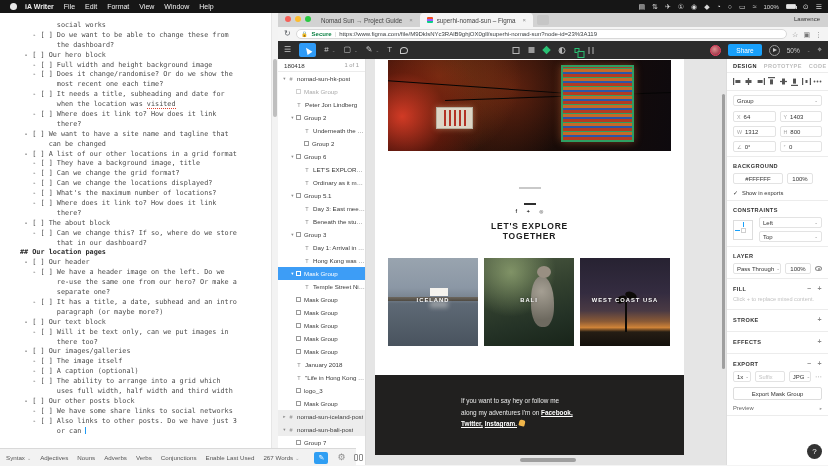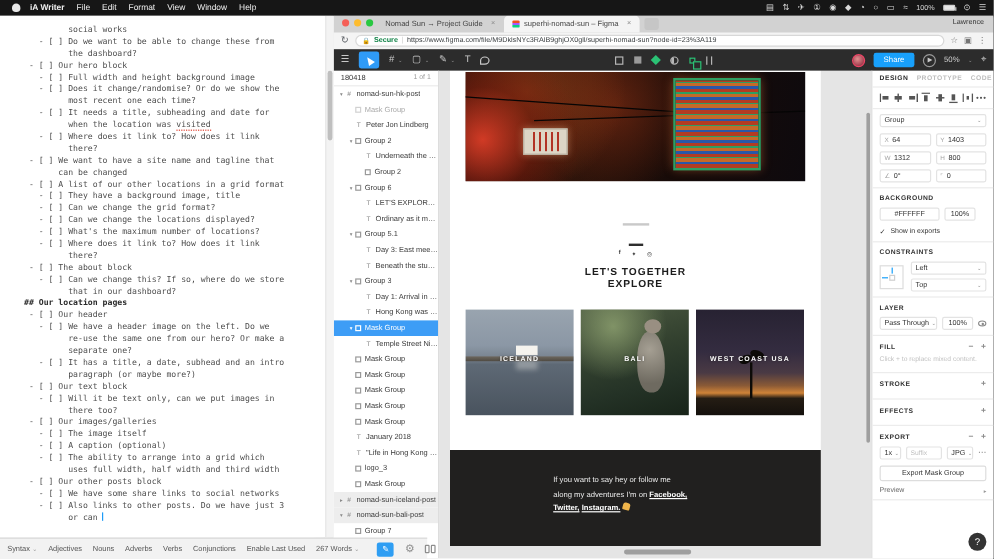--- a/index.html
+++ b/index.html
@@ -444,22 +444,22 @@
           <div class="meta">
             <span class="meta-bar"></span>
             <div class="meta-divider"></div>
             <div class="meta-social">
               <span><b>f</b></span>
               <span>✦</span>
               <span>◎</span>
             </div>
           </div>
           <div class="heading">
-            <div>LET'S TOGETHER</div>
-            <div>EXPLORE</div>
+            <div>LET'S EXPLORE</div>
+            <div>TOGETHER</div>
           </div>
           <div class="cards">
             <div class="card ph-ice">
               <span class="house"></span>
               <span class="clabel">ICELAND</span>
             </div>
             <div class="card ph-bali">
               <span class="monkey"></span>
               <span class="clabel">BALI</span>
             </div>

